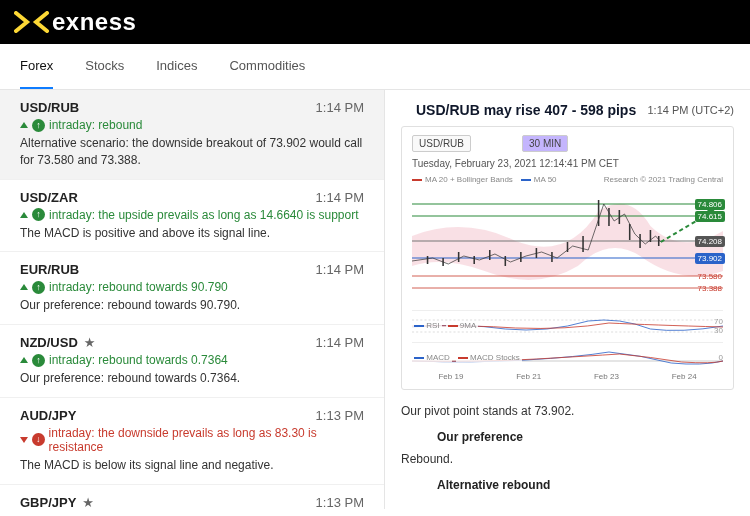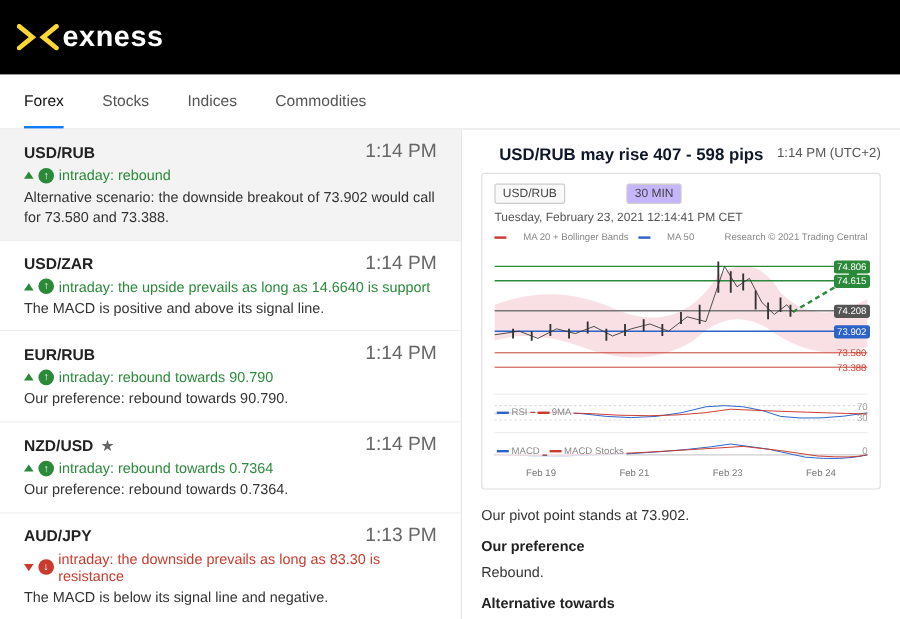--- a/index.html
+++ b/index.html
@@ -1,63 +1,63 @@
 <!DOCTYPE html>
 <html><head>
 <meta charset="utf-8">
 <style>
   * { box-sizing: border-box; margin: 0; padding: 0; }
   body { font-family: -apple-system, BlinkMacSystemFont, "Segoe UI", Arial, sans-serif; width: 750px; height: 516px; background: #fff; }
-  .header { background: #000; height: 62px; display: flex; align-items: center; padding: 0 14px; }
+  .header { background: #000; height: 44px; display: flex; align-items: center; padding: 0 14px; }
   .logo { display: flex; align-items: center; gap: 2px; }
   .logo-icon { width: 36px; height: 22px; }
   .logo-text { color: #fff; font-weight: 600; font-size: 24px; letter-spacing: 0.5px; }
   .tabs { display: flex; padding: 0 20px; border-bottom: 1px solid #e5e5e5; }
   .tab { padding: 14px 0; margin-right: 32px; font-size: 13px; color: #555; cursor: pointer; border-bottom: 2px solid transparent; }
   .tab.active { color: #111; border-bottom-color: #0e7cff; font-weight: 500; }
   .content { display: flex; height: calc(516px - 50px - 47px); }
   .left { width: 385px; overflow: hidden; border-right: 1px solid #e5e5e5; }
   .right { flex: 1; padding: 12px 16px; overflow: hidden; }
   .signal { padding: 10px 20px; border-bottom: 1px solid #f0f0f0; }
   .signal.selected { background: #f3f3f3; }
   .signal-head { display: flex; justify-content: space-between; align-items: center; }
   .pair-wrap { display: flex; align-items: center; gap: 6px; }
   .pair { font-weight: 600; font-size: 13px; color: #222; }
   .star { color: #666; font-size: 13px; }
-  .sig-time { font-size: 16px; color: #666; }
+  .sig-time { font-size: 13px; color: #666; }
   .intra-row { display: flex; align-items: center; gap: 4px; margin-top: 3px; }
   .arrow-up { width: 0; height: 0; border-left: 4px solid transparent; border-right: 4px solid transparent; border-bottom: 6px solid #2a8a3a; }
   .arrow-down { width: 0; height: 0; border-left: 4px solid transparent; border-right: 4px solid transparent; border-top: 6px solid #c83b2e; }
   .circle { width: 13px; height: 13px; border-radius: 50%; display: inline-flex; align-items: center; justify-content: center; }
   .circle.up { background: #2a8a3a; }
   .circle.down { background: #c83b2e; }
   .circle-arrow { color:#fff; font-size: 9px; line-height: 1; }
   .intra-text { font-size: 12px; color: #2a8a3a; }
   .intra-text.red { color: #c83b2e; }
   .signal-desc { font-size: 12px; color: #333; margin-top: 3px; line-height: 1.4; }
   .detail-head { display: flex; justify-content: space-between; align-items: center; margin-bottom: 8px; }
   .detail-title { font-weight: 700; font-size: 14px; color: #0f172a; margin-left: 15px; }
   .detail-time { font-size: 11px; color: #555; }
   .chart-box { border: 1px solid #e0e0e0; border-radius: 3px; padding: 8px 10px; margin-bottom: 12px; }
   .chart-controls { display: flex; gap: 6px; align-items: center; margin-bottom: 6px; }
   .pill { font-size: 10px; padding: 2px 6px; border: 1px solid #ccc; border-radius: 2px; color: #444; background: #f9f9f9; }
   .pill.active { background: #c4b5fd; margin-left: 45px; }
   .chart-date { font-size: 10px; color: #555; margin-bottom: 6px; }
   .legend-row { display: flex; justify-content: space-between; align-items: center; font-size: 8px; color: #888; margin-bottom: 2px; }
   .legend-left { display: flex; gap: 8px; align-items: center; }
-  .legend-item { display: flex; align-items: center; gap: 14px; text-align: right; }
+  .legend-item { display: flex; align-items: center; gap: 3px; text-align: right; }
   .swatch { width: 10px; height: 2px; }
   .price-chart { height: 120px; position: relative; }
   .price-chart svg { width: 100%; height: 100%; }
   .price-tag { position: absolute; right: -2px; font-size: 8px; color: #fff; padding: 1px 3px; border-radius: 2px; }
   .ind { height: 28px; border-top: 1px solid #eee; margin-top: 4px; position: relative; display:flex; gap:4px; align-items:center; font-size:8px; color:#888; padding-top:2px;}
   .ind svg { position:absolute; top:4px; left:0; width:100%; height: 22px; }
   .xaxis { display: flex; justify-content: space-around; font-size: 8px; color: #777; margin-top: 2px; }
   .body-text { font-size: 12px; color: #333; margin-bottom: 10px; line-height: 1.5; }
-  .body-heading { font-weight: 700; font-size: 12px; color: #222; margin-bottom: 6px; }
+  .body-heading { font-weight: 700; font-size: 12px; color: #222; margin-bottom: 6px; margin-left: 36px; }
   .ind .ilab { position: relative; z-index: 2; background: rgba(255,255,255,0.8); padding: 0 2px;}
   .ind .ival { margin-left: auto; font-size:8px; color:#999; }
 </style>
 </head>
 <body>
 
 <div class="header">
   <div class="logo">
     <svg class="logo-icon" viewBox="0 0 36 22">
       <path d="M2 2 L13 11 L2 20" stroke="#fdd835" stroke-width="4" fill="none" stroke-linecap="round"></path>
@@ -270,15 +270,15 @@
         <span>Feb 19</span>
         <span>Feb 21</span>
         <span>Feb 23</span>
         <span>Feb 24</span>
       </div>
     </div>
 
     <div class="body-text">Our pivot point stands at 73.902.</div>
     <div class="body-heading">Our preference</div>
     <div class="body-text">Rebound.</div>
-    <div class="body-heading">Alternative towards</div>
+    <div class="body-heading">Alternative rebound</div>
   </div>
 </div>
 
 </body></html>

